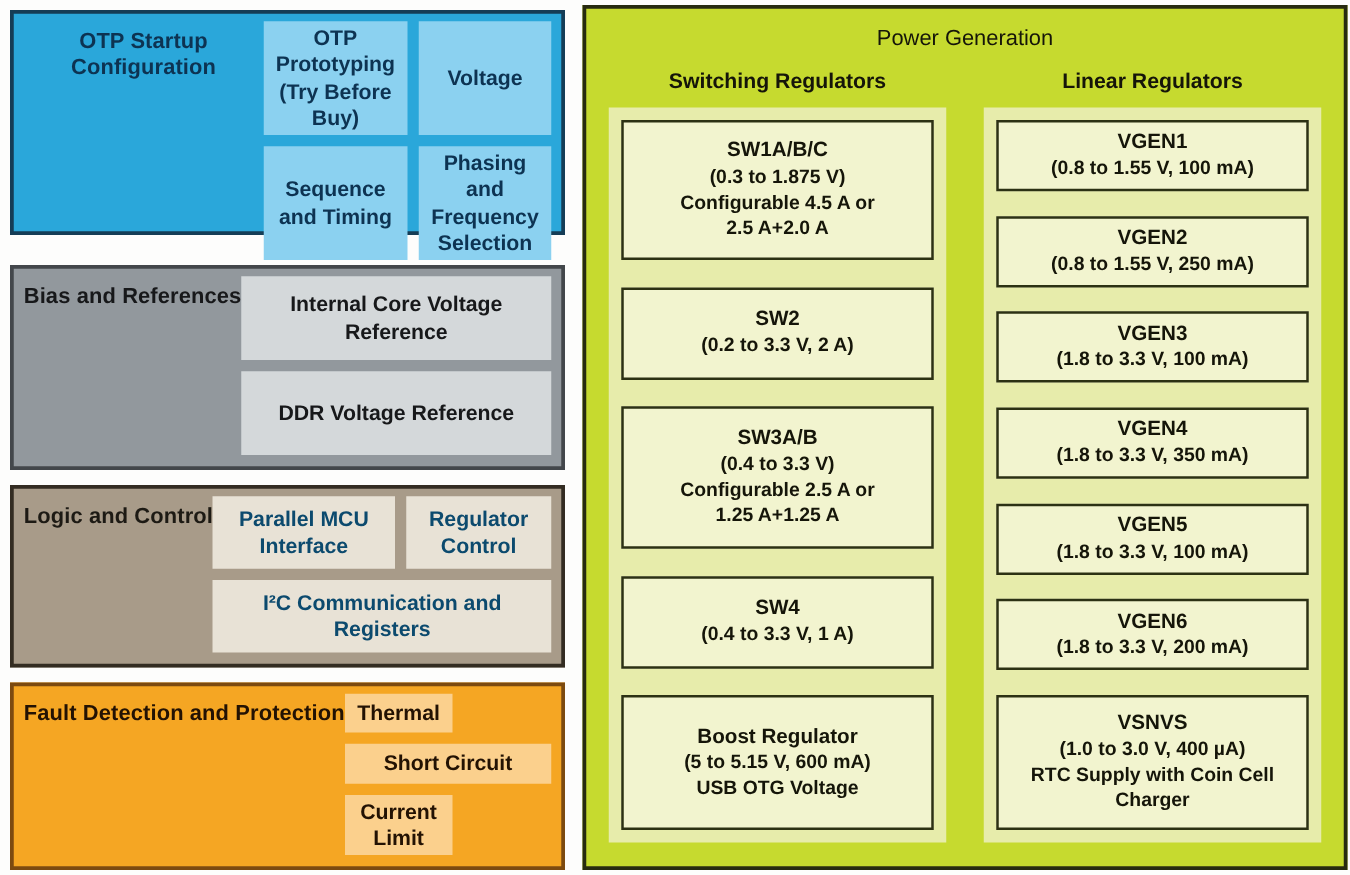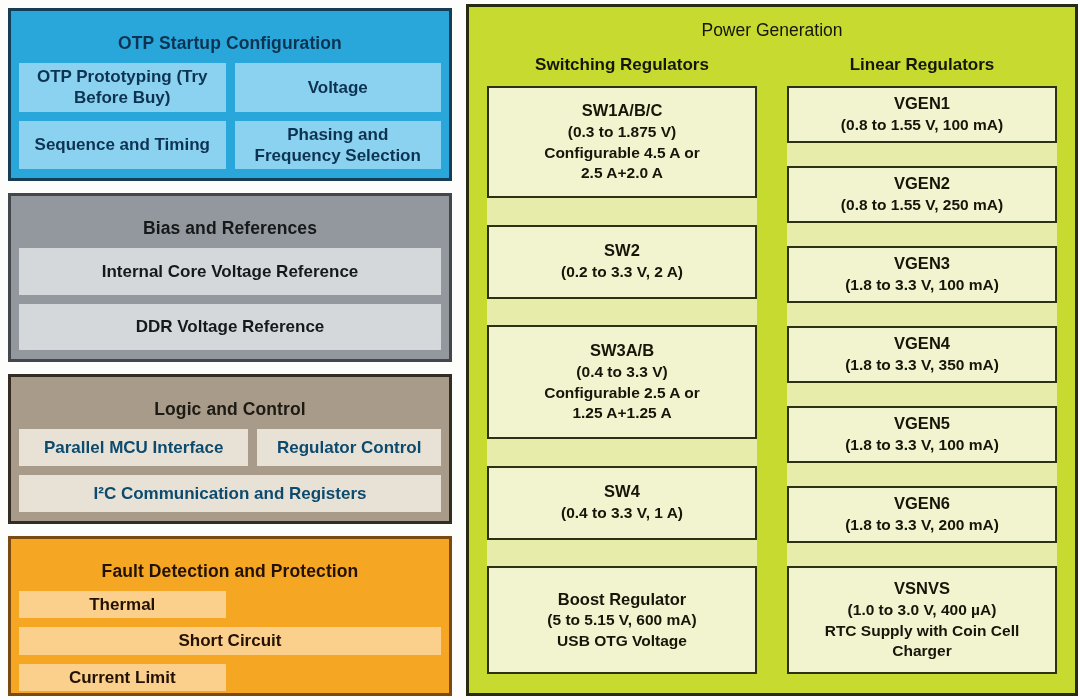--- a/index.html
+++ b/index.html
@@ -1,51 +1,51 @@
 <!DOCTYPE html>
 <html><head>
 <meta charset="utf-8">
 <style>
   html,body{margin:0;padding:0;background:#ffffff;}
   body{width:1080px;height:700px;font-family:"Liberation Sans",sans-serif;-webkit-font-smoothing:antialiased;}
   .canvas{position:relative;width:1080px;height:700px;background:#fdfdfc;overflow:hidden;}
 
   
   .left-col{position:absolute;left:8px;top:8px;width:444px;height:688px;display:flex;flex-direction:column;gap:12px;}
-  .sec{box-sizing:border-box;display:flex;flex-direction:column;padding:17px 8px 9px;}
+  .sec{box-sizing:border-box;display:flex;flex-direction:row;padding:6px 8px 9px;}
   .sec-title{text-align:center;font-weight:bold;font-size:17.5px;padding:5px 0 9px;letter-spacing:.1px;}
   .grid{flex:1;display:grid;gap:9px;}
   .cell{display:flex;align-items:center;justify-content:center;text-align:center;
         font-weight:bold;font-size:17px;line-height:1.25;padding:3px 10px;box-sizing:border-box;}
 
   .sec-otp{height:180px;background:#2aa7da;border:3px solid #153d56;color:#0d3352;}
   .sec-otp .cell{background:#8bd1f0;color:#0d3352;}
   .grid-otp{grid-template-columns:1fr 1fr;grid-template-rows:1fr 1fr;}
 
-  .sec-bias{height:176px;background:#92989d;border:3px solid #43474b;color:#17181a;}
+  .sec-bias{height:176px;background:#92989d;border:3px solid #43474b;color:#17181a;margin-top:12px;}
   .sec-bias .cell{background:#d4d8da;color:#17181a;}
   .grid-bias{grid-template-columns:1fr;grid-template-rows:1fr 1fr;}
 
   .sec-logic{height:156px;background:#a89b89;border:3px solid #332c22;color:#1d1a14;}
   .sec-logic .cell{background:#e8e2d6;color:#0c4a6e;}
   .grid-logic{grid-template-columns:1.25fr 1fr;grid-template-rows:1fr 1fr;}
   .span2{grid-column:1 / span 2;}
 
   .sec-fault{height:160px;background:#f5a623;border:3px solid #7c4a10;color:#231203;}
   .sec-fault .cell{background:#fbd08d;color:#231203;}
   .grid-fault{grid-template-columns:1fr 1fr;grid-template-rows:1fr 1fr;}
 
   
   .power{position:absolute;left:466px;top:4px;width:612px;height:692px;box-sizing:border-box;
          background:#c6da2f;border:3px solid #272b10;color:#151509;}
   .power-title{text-align:center;font-weight:normal;font-size:17.5px;padding-top:13px;}
   .col-headers{display:flex;justify-content:space-between;padding:0 18px;margin-top:14px;}
   .col-header{width:270px;text-align:center;font-weight:bold;font-size:17px;}
   .cols{display:flex;justify-content:space-between;padding:0 18px;margin-top:11px;height:588px;}
-  .col{width:270px;box-sizing:border-box;background:#e7ecab;
+  .col{width:270px;box-sizing:border-box;background:#e7ecab;padding:10px;
        display:flex;flex-direction:column;justify-content:space-between;}
   .blk{box-sizing:border-box;background:#f2f4cf;border:2px solid #2c3113;
        display:flex;flex-direction:column;align-items:center;justify-content:center;
        text-align:center;padding:3px 6px;}
   .blk-name{font-weight:bold;font-size:16.5px;line-height:1.32;}
   .blk-line{font-weight:bold;font-size:15.5px;line-height:1.32;}
   .h112{height:112px}.h114{height:114px}.h74{height:74px}.h108{height:108px}.h57{height:57px}
 </style>
 </head>
 <body>

